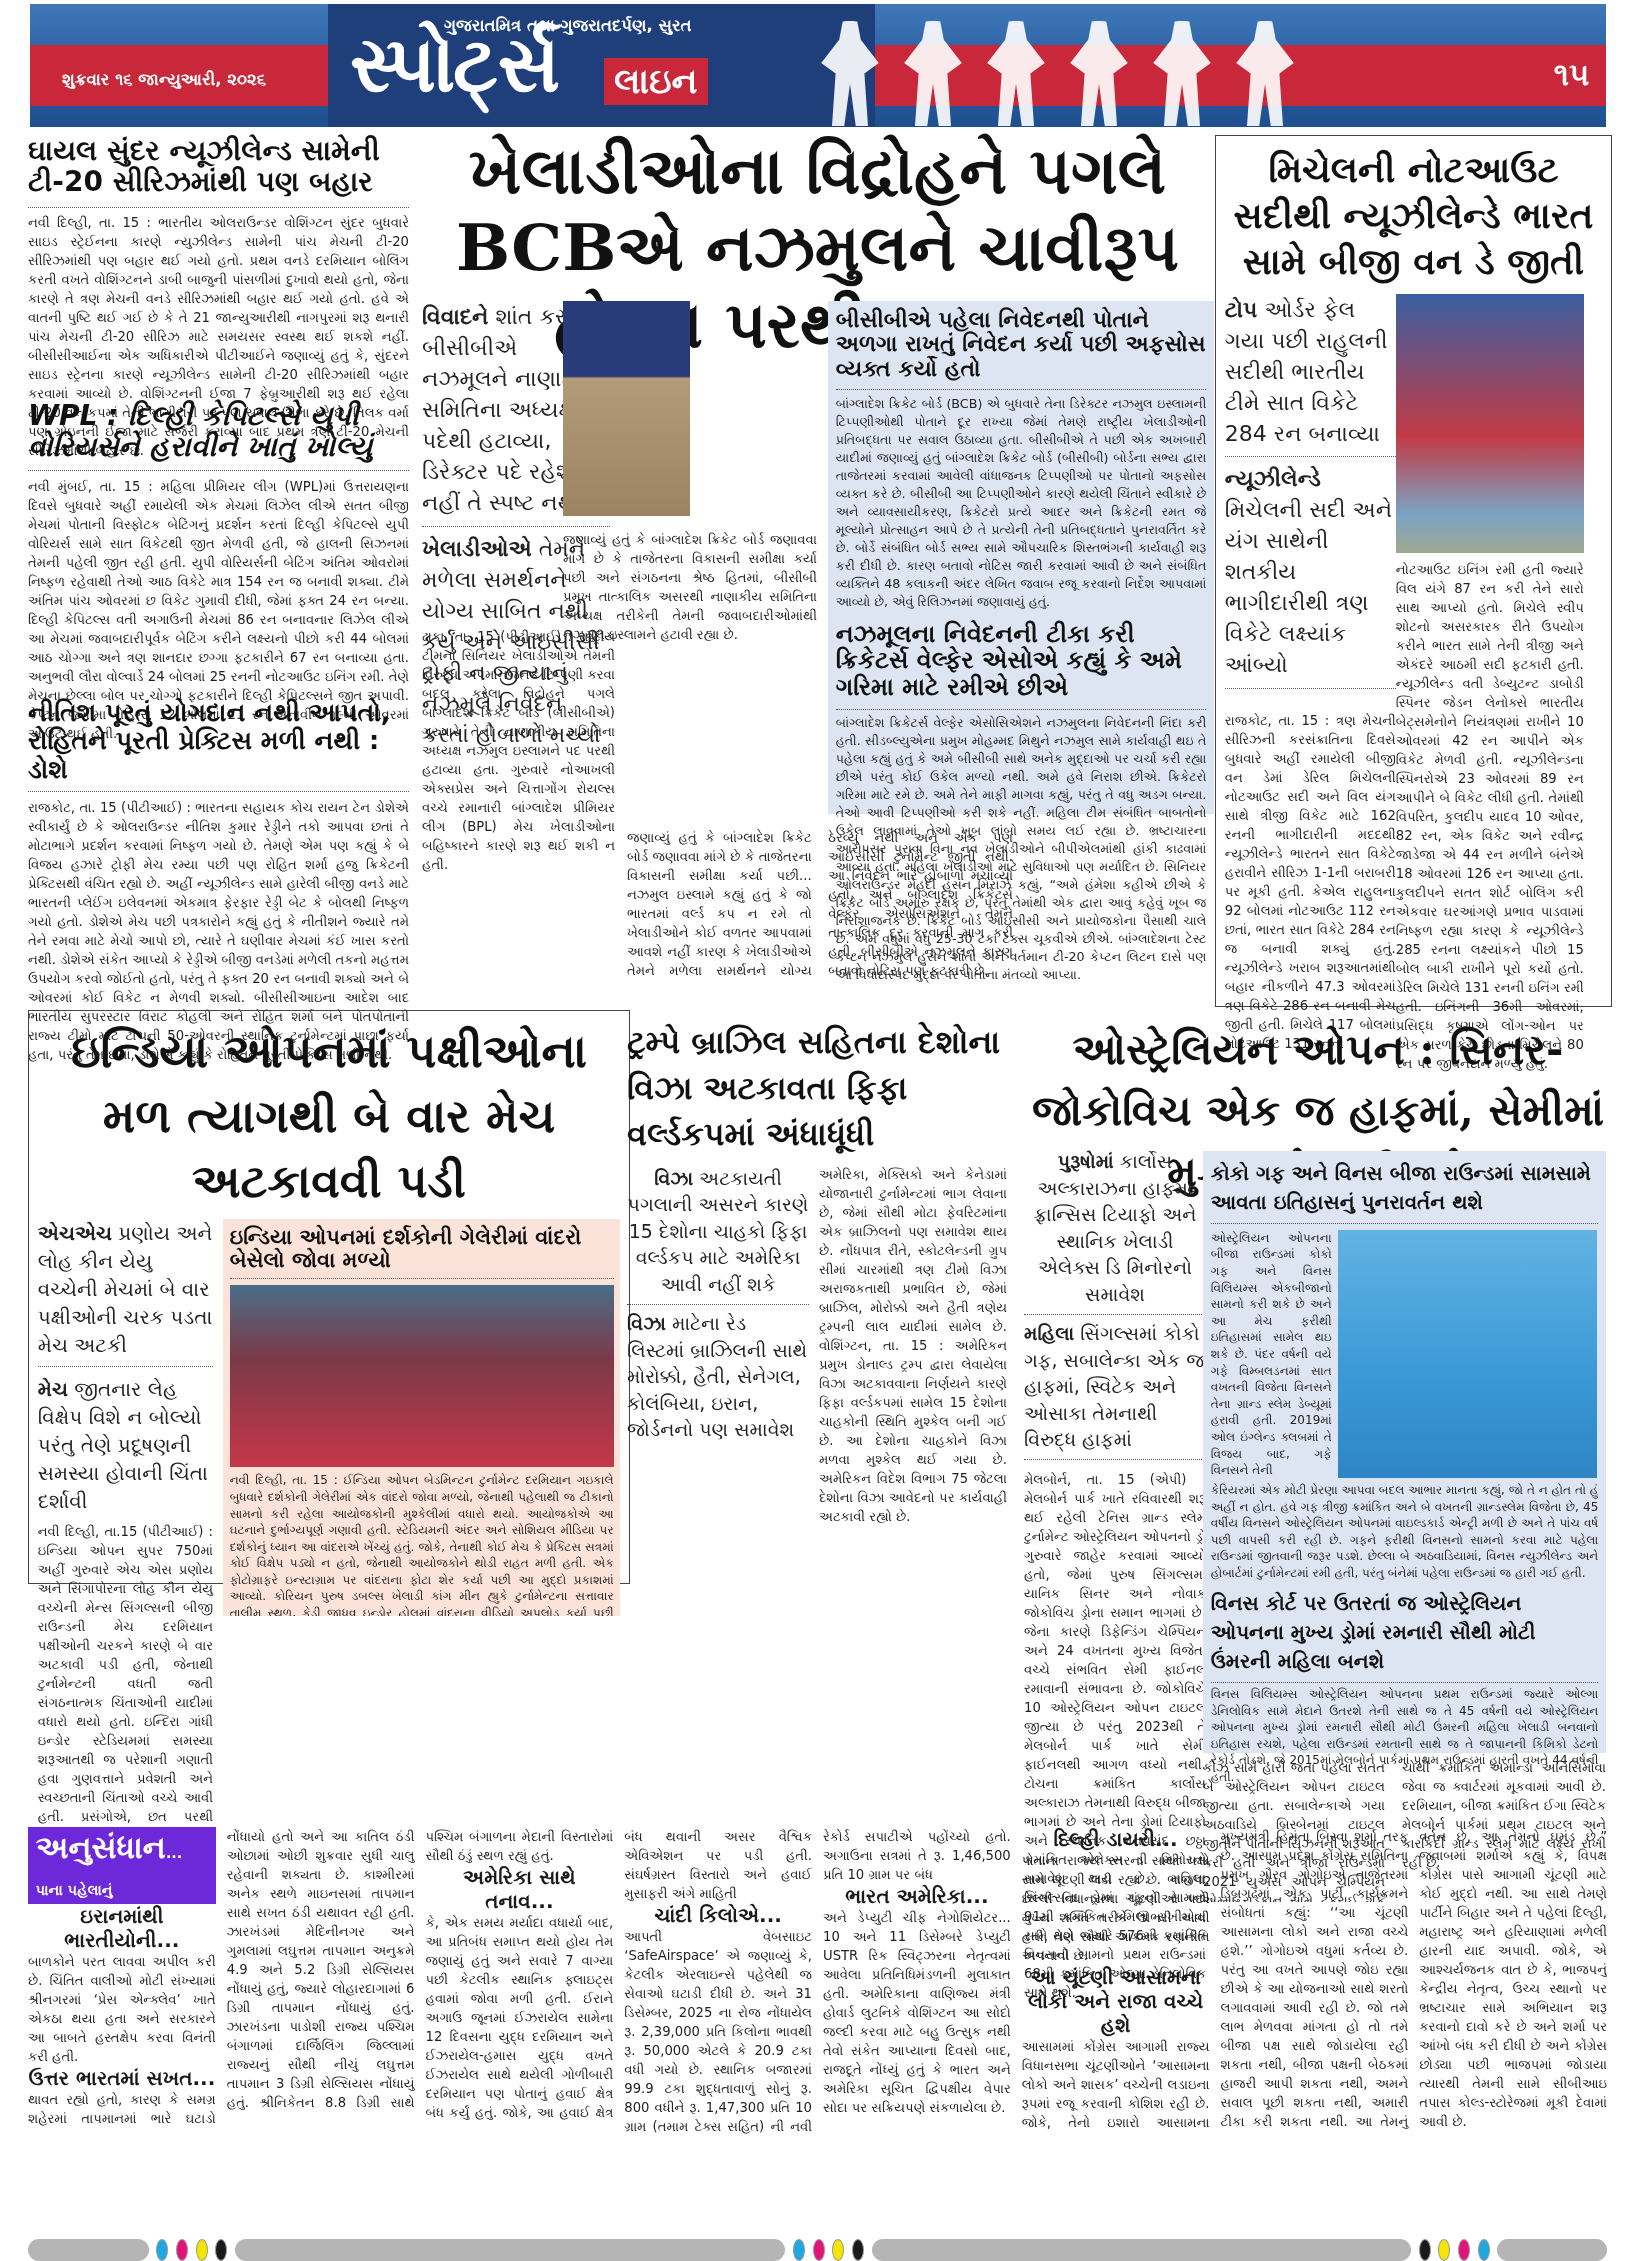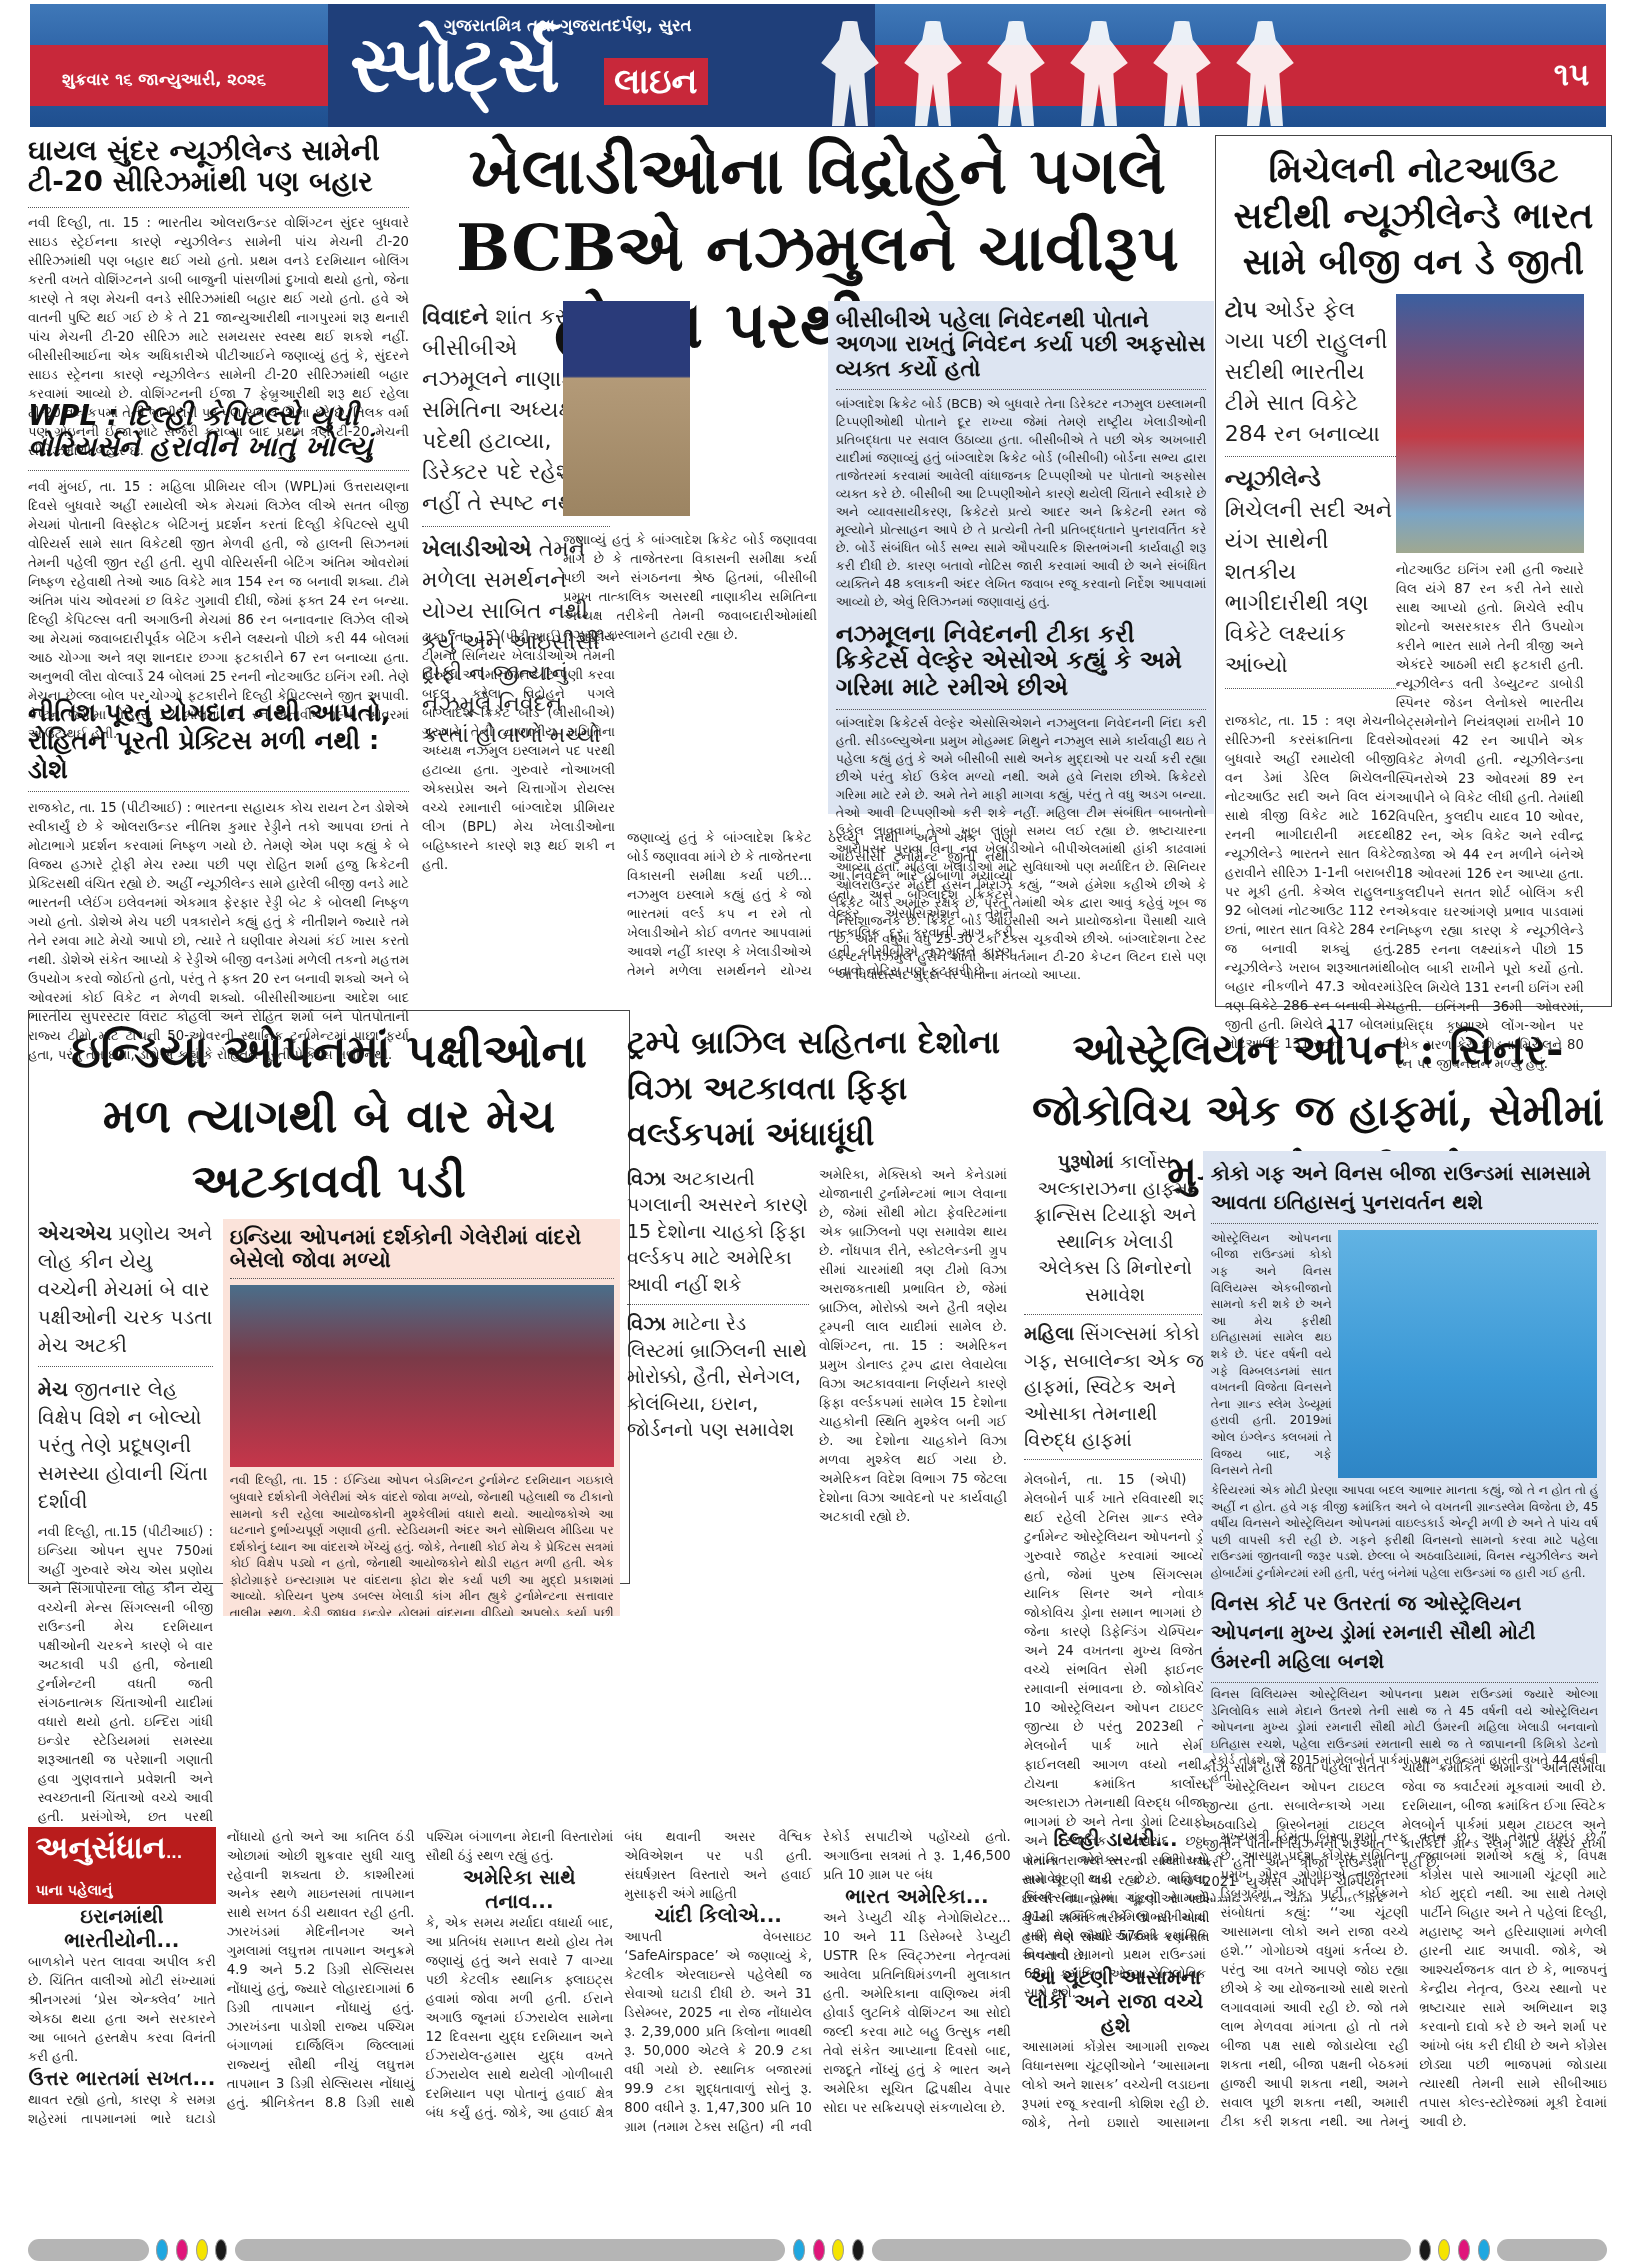--- a/index.html
+++ b/index.html
@@ -32,21 +32,21 @@
   .box-pink { background: #fbe3da; }
   .frame { border: 1.1px solid #444; }
   .photo { background: #6b6b6b; }
 
   
   .ph-nazmul { background: linear-gradient(180deg,#2a3b7a 0%,#2a3b7a 35%,#b39a78 36%,#9c8462 100%); }
   .ph-cricket { background: linear-gradient(180deg,#3a5fa0 0%,#c23b46 55%,#7aa4c4 85%,#a0a890 100%); }
   .ph-stadium { background: linear-gradient(180deg,#4a6e8a 0%,#7a3a48 40%,#c6364a 100%); }
   .ph-tennis { background: linear-gradient(180deg,#62b3e3 0%,#3a98d6 60%,#2e85c5 100%); }
 
-  .anus-head { background: #b91c1c; color: #fff; font-weight: bold; font-size: 31px; padding: 2.2px 7.7px; }
+  .anus-head { background: #6d28d9; color: #fff; font-weight: bold; font-size: 31px; padding: 2.2px 7.7px; }
   .anus-head small { font-size: 14.4px; }
   .sub-h { font-weight: bold; font-size: 20px; text-align: center; }
 
   
   .regbar { height: 22px; background: #b5b5b5; border-radius: 11px; }
   .dot { width: 10px; height: 20px; border-radius: 50%; display: inline-block; border: 0.6px solid #999; }
 </style>
 </head>
 <body>
 
@@ -150,21 +150,21 @@
       <div class="photo ph-stadium" style="height:182px;margin-top:5.5px;"></div>
       <div class="body" style="font-size:12px;line-height:16.6px;margin-top:5.5px;">નવી દિલ્હી, તા. 15 : ઈન્ડિયા ઓપન બેડમિન્ટન ટુર્નામેન્ટ દરમિયાન ગઇકાલે બુધવારે દર્શકોની ગેલેરીમાં એક વાંદરો જોવા મળ્યો, જેનાથી પહેલાથી જ ટીકાનો સામનો કરી રહેલા આયોજકોની મુશ્કેલીમાં વધારો થયો. આયોજકોએ આ ઘટનાને દુર્ભાગ્યપૂર્ણ ગણાવી હતી. સ્ટેડિયમની અંદર અને સોશિયલ મીડિયા પર દર્શકોનું ધ્યાન આ વાંદરાએ ખેંચ્યું હતું. જોકે, તેનાથી કોઈ મેચ કે પ્રેક્ટિસ સત્રમાં કોઈ વિક્ષેપ પડ્યો ન હતો, જેનાથી આયોજકોને થોડી રાહત મળી હતી. એક ફોટોગ્રાફરે ઇન્સ્ટાગ્રામ પર વાંદરાના ફોટા શેર કર્યા પછી આ મુદ્દો પ્રકાશમાં આવ્યો. કોરિયન પુરુષ ડબલ્સ ખેલાડી કાંગ મીન હ્યુકે ટુર્નામેન્ટના સત્તાવાર તાલીમ સ્થળ, કેડી જાધવ ઇન્ડોર હોલમાં વાંદરાના વીડિયો અપલોડ કર્યા પછી ચિંતાઓ વધુ વધી ગઈ.</div>
     </div>
   </div>
 </div>
 
 <div class="abs" style="left:627px;top:1019px;width:386px;">
   <div class="hl" style="font-size:32px;line-height:46px;">ટ્રમ્પે બ્રાઝિલ સહિતના દેશોના વિઝા અટકાવતા ફિફા વર્લ્ડકપમાં અંધાધૂંધી</div>
   <div style="display:flex;gap:10px;margin-top:7.7px;">
     <div style="width:182px;">
-      <div class="subdeck dotted" style="font-size:19px;line-height:26.5px;padding-bottom:6.6px;">
+      <div class="subdeck dotted" style="font-size:19px;line-height:26.5px;padding-bottom:6.6px;text-align:center;">
         <span class="bold-lead">વિઝા</span>
         <span>અટકાયતી પગલાની અસરને કારણે 15 દેશોના ચાહકો ફિફા વર્લ્ડકપ માટે અમેરિકા આવી નહીં શકે</span>
       </div>
       <div class="subdeck" style="font-size:19px;line-height:26.5px;margin-top:5.5px;">
         <span class="bold-lead">વિઝા</span>
         <span>માટેના રેડ લિસ્ટમાં બ્રાઝિલની સાથે મોરોક્કો, હૈતી, સેનેગલ, કોલંબિયા, ઇરાન, જોર્ડનનો પણ સમાવેશ</span>
       </div>
     </div>
     <div class="body" style="width:188px;height:552px;overflow:hidden;">અમેરિકા, મેક્સિકો અને કેનેડામાં યોજાનારી ટુર્નામેન્ટમાં ભાગ લેવાના છે, જેમાં સૌથી મોટા ફેવરિટમાંના એક બ્રાઝિલનો પણ સમાવેશ થાય છે. નોંધપાત્ર રીતે, સ્કોટલેન્ડની ગ્રુપ સીમાં ચારમાંથી ત્રણ ટીમો વિઝા અરાજકતાથી પ્રભાવિત છે, જેમાં બ્રાઝિલ, મોરોક્કો અને હૈતી ત્રણેય ટ્રમ્પની લાલ યાદીમાં સામેલ છે. વોશિંગ્ટન, તા. 15 : અમેરિકન પ્રમુખ ડોનાલ્ડ ટ્રમ્પ દ્વારા લેવાયેલા વિઝા અટકાવવાના નિર્ણયને કારણે ફિફા વર્લ્ડકપમાં સામેલ 15 દેશોના ચાહકોની સ્થિતિ મુશ્કેલ બની ગઈ છે. આ દેશોના ચાહકોને વિઝા મળવા મુશ્કેલ થઈ ગયા છે. અમેરિકન વિદેશ વિભાગ 75 જેટલા દેશોના વિઝા આવેદનો પર કાર્યવાહી અટકાવી રહ્યો છે.</div>
   </div>

